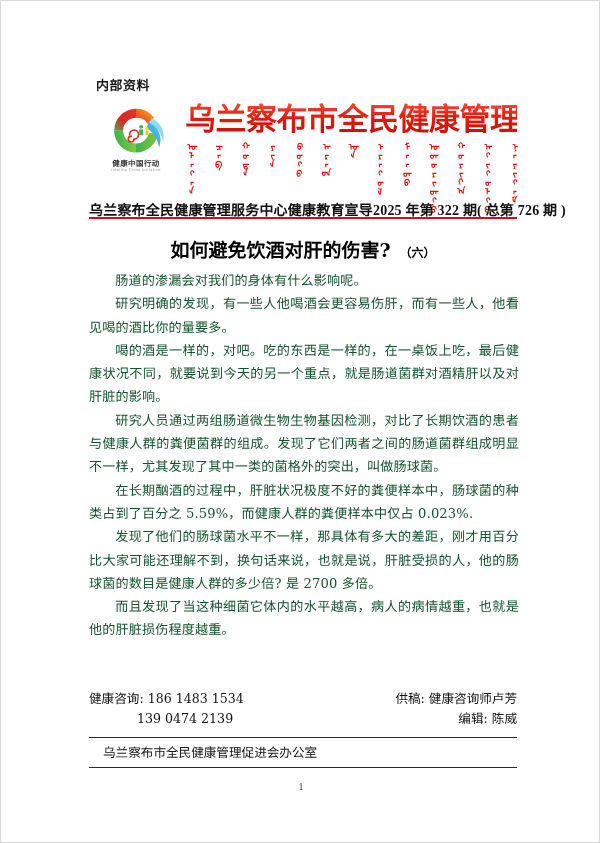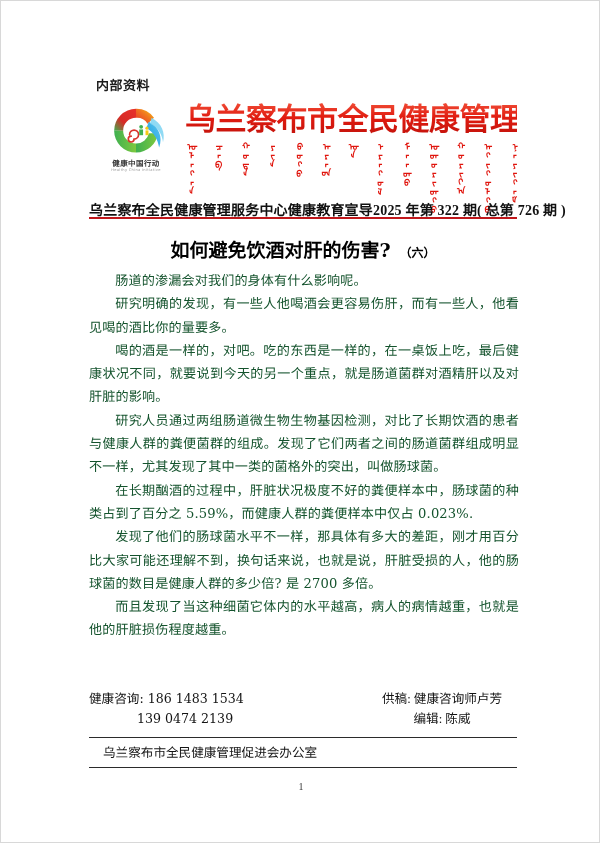--- a/index.html
+++ b/index.html
@@ -187,21 +187,21 @@
     font-size: 12.6px;
     color: #141414;
     line-height: 20px;
   }
   .contact-row {
     display: flex;
     justify-content: space-between;
     white-space: nowrap;
   }
   .contact-left { min-width: 215px; }
-  .contact-right { text-align: center; min-width: 150px; font-family: Liberation Serif, serif; }
+  .contact-right { text-align: right; min-width: 150px; }
   .phone-indent { padding-left: 48px; }
 
   .rule-black-top {
     position: absolute;
     left: 88px;
     top: 736px;
     width: 428px;
     height: 1px;
     background: #2b2b2b;
   }

